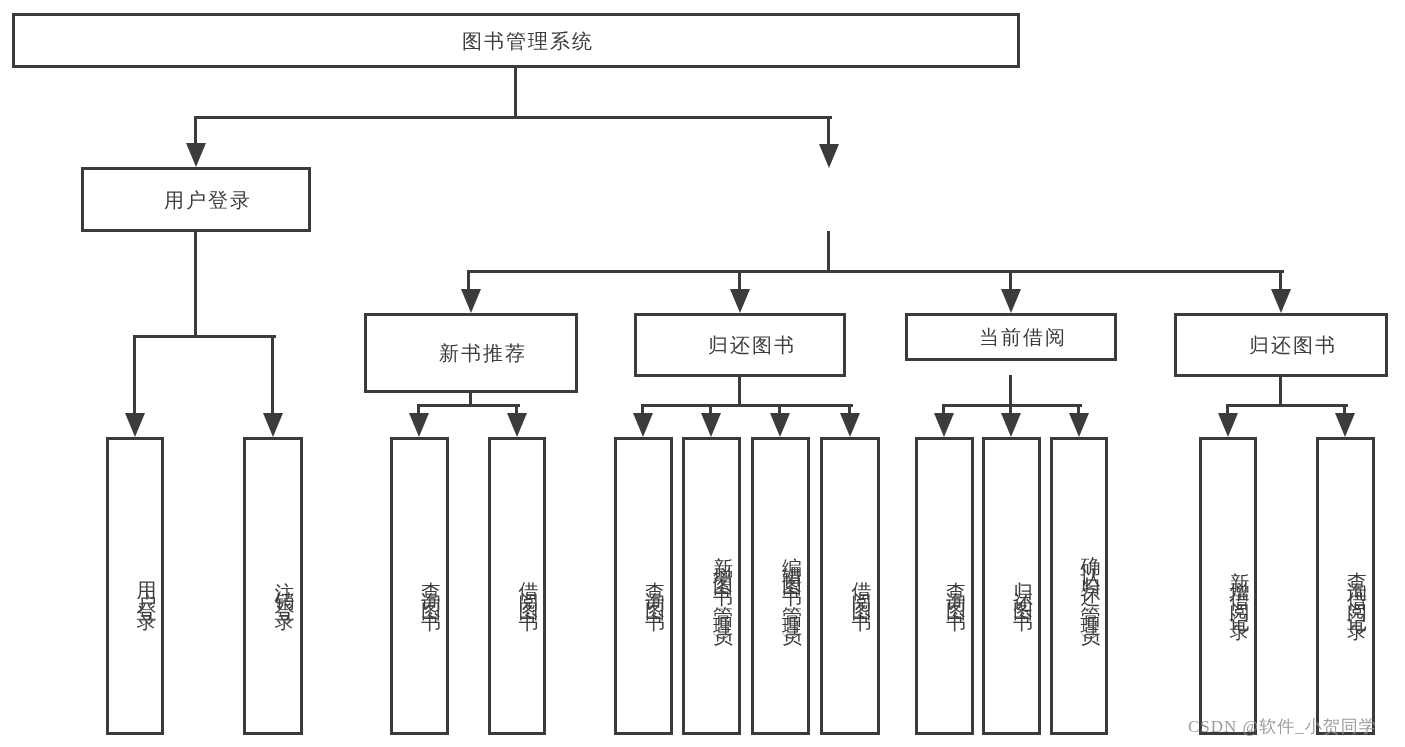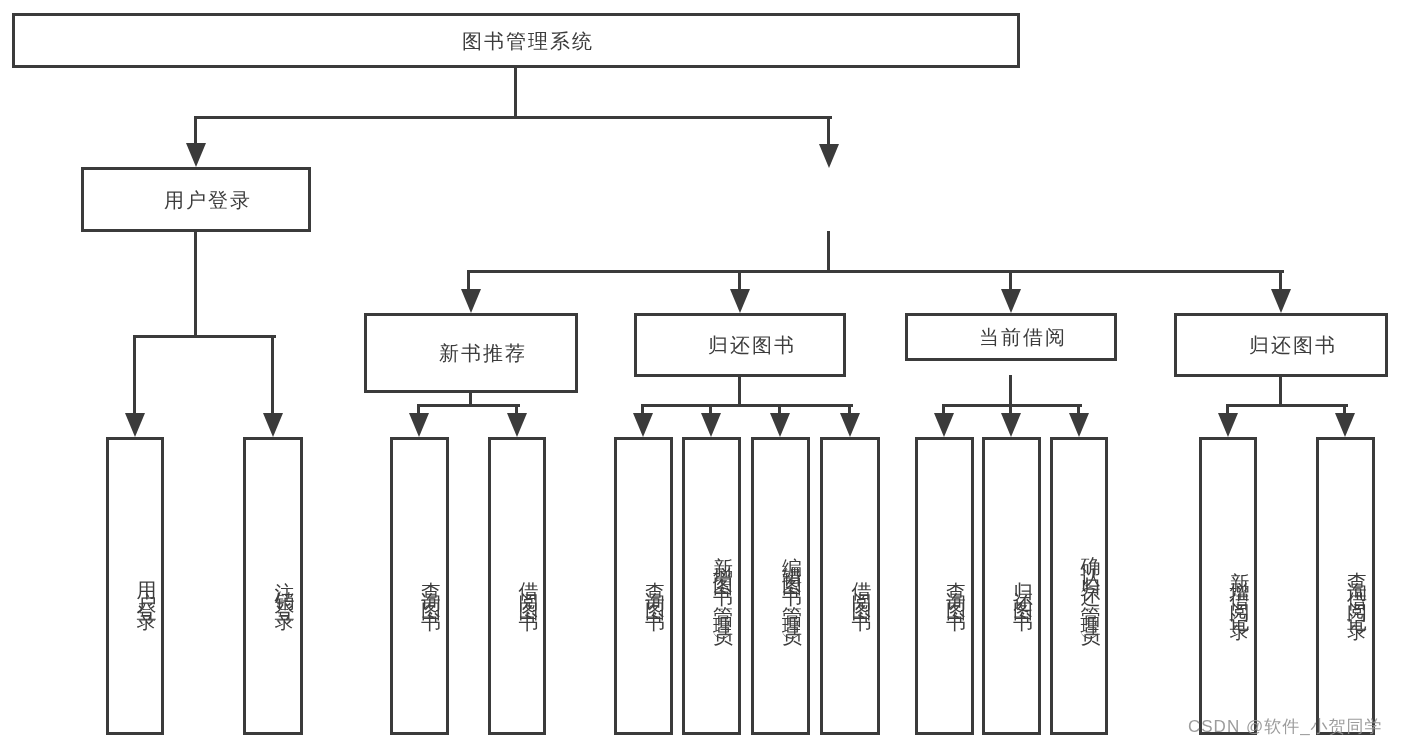--- a/index.html
+++ b/index.html
@@ -7,21 +7,21 @@
   #stage{position:relative;width:1405px;height:747px;background:#ffffff;}
   .box{position:absolute;box-sizing:border-box;border:3px solid #3b3b3b;background:#ffffff;
     display:flex;align-items:center;justify-content:center;color:#3c3c3c;z-index:3;padding-left:24px;}
   .hlabel{font-size:20px;letter-spacing:2px;line-height:1;white-space:nowrap;}
   .vlabel{writing-mode:vertical-rl;text-orientation:mixed;font-size:20px;letter-spacing:10px;
     line-height:1;white-space:nowrap;}
   .ln{position:absolute;background:#3b3b3b;z-index:1;}
   .arr{position:absolute;width:0;height:0;border-left:10px solid transparent;
     border-right:10px solid transparent;border-top:24px solid #3b3b3b;z-index:2;}
   .watermark{position:absolute;left:1188px;top:715px;font-size:17px;letter-spacing:1px;
-    color:rgba(148,148,148,0.92);z-index:9;white-space:nowrap;}
+    color:rgba(148,148,148,0.92);z-index:9;white-space:nowrap;font-family:Liberation Serif, serif;}
 </style>
 </head>
 <body>
 
 <div id="stage">
 
   <div class="ln" style="left:514px;top:66px;width:3px;height:52px;"></div>
   <div class="ln" style="left:194px;top:116px;width:638px;height:3px;"></div>
   <div class="ln" style="left:194px;top:116px;width:3px;height:30px;"></div>
   <div class="ln" style="left:827px;top:116px;width:3px;height:31px;"></div>

